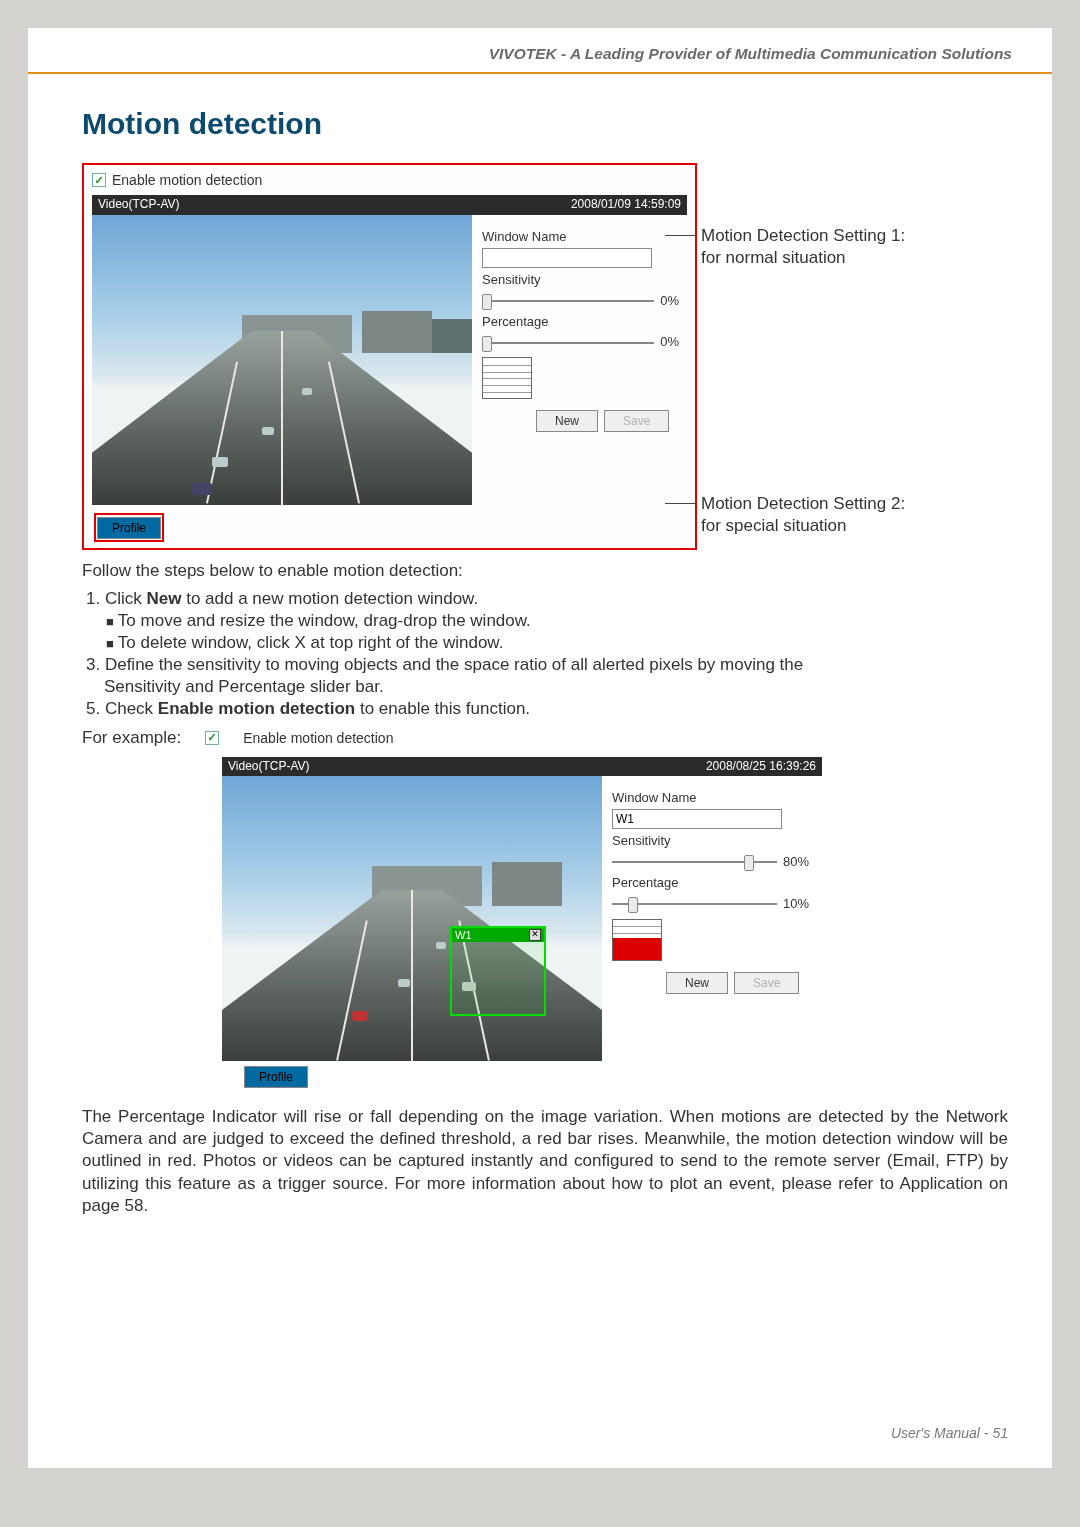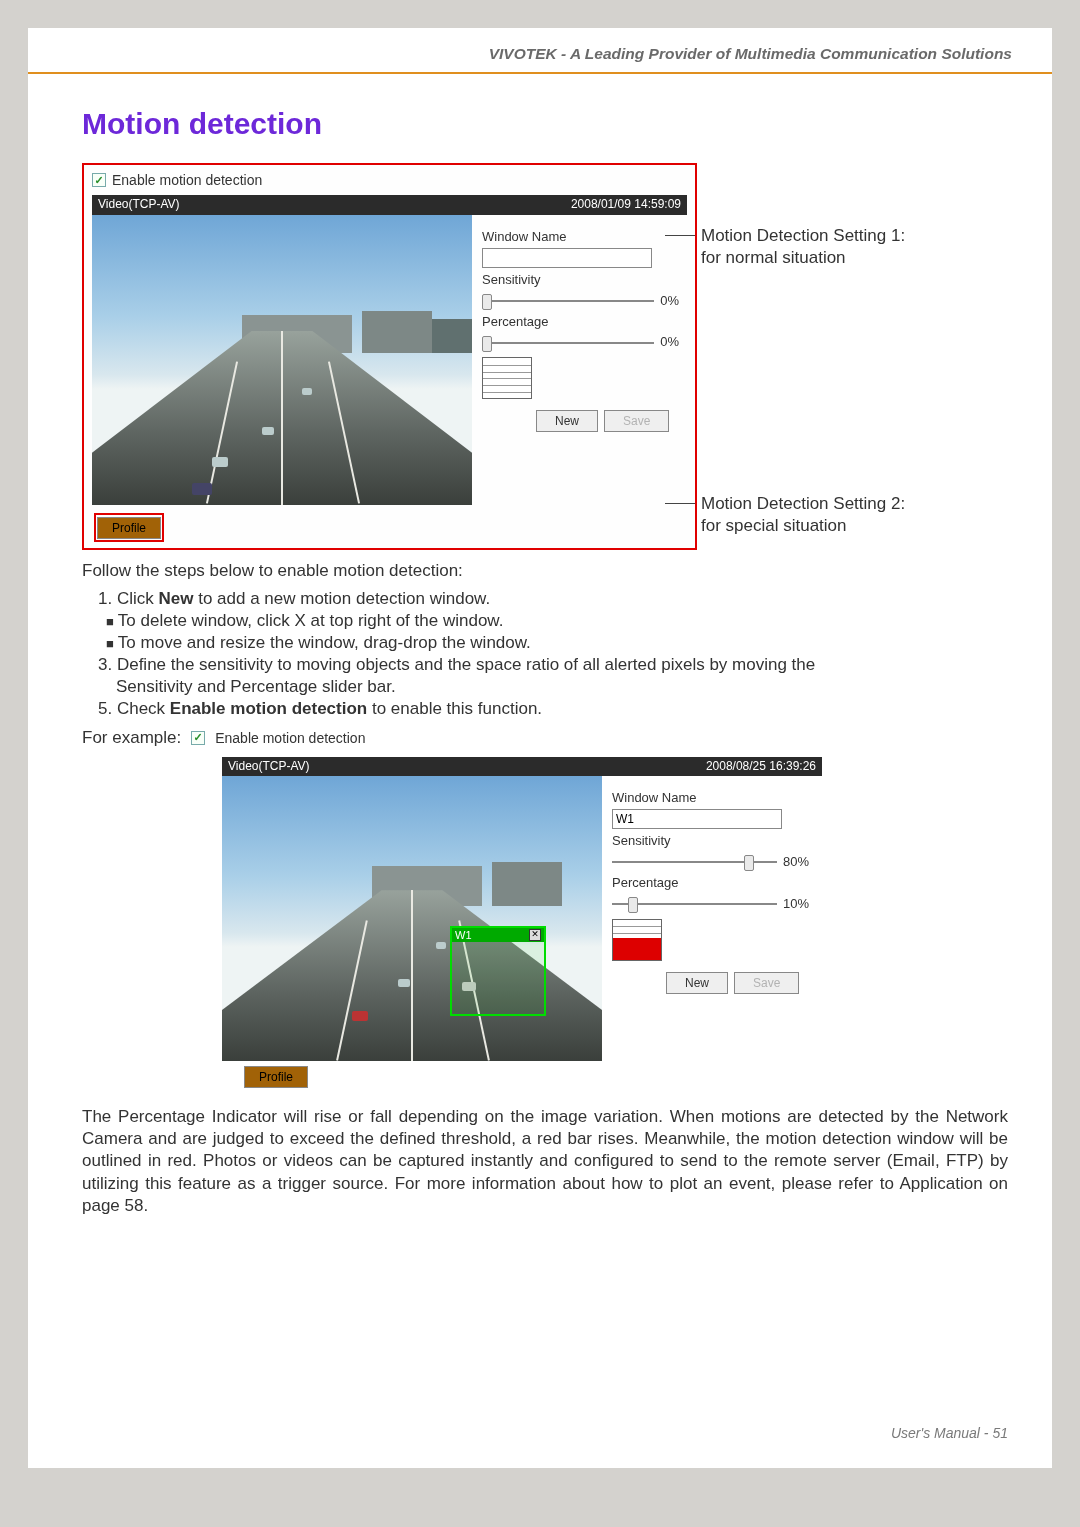--- a/index.html
+++ b/index.html
@@ -23,21 +23,21 @@
     border-bottom: 2px solid #e08f1e;
     padding: 16px 40px 8px 40px;
     text-align: right;
     color: #6a6a6a;
     font-style: italic;
     font-weight: bold;
     font-size: 15.5px;
   }
   .content { padding: 30px 44px 10px 54px; }
   h1 {
-    color: #6d28d9;
+    color: #0c4a6e;
     font-size: 30px;
     font-weight: bold;
     margin-bottom: 20px;
   }
   p.intro { text-align: justify; margin-bottom: 12px; }
 
   
   .fig-row { display: flex; gap: 12px; align-items: flex-start; margin-bottom: 6px; }
   .panel-outer { border: 2px solid #e00000; display: inline-block; background: #fefefe; }
   .panel-checkbox-row { padding: 6px 8px 2px 8px; font-size: 14px; display: flex; align-items: center; gap: 6px; }
@@ -56,31 +56,31 @@
   .btn-row { display: flex; gap: 6px; margin-top: 6px; margin-left: 54px; }
   .btn { border: 1px solid #888; background: #efefef; color: #333; font-size: 12px; padding: 3px 18px; }
   .btn.disabled { color: #b3b3b3; }
 
   .annotations { font-size: 17px; width: 270px; position: relative; }
   .annot { position: absolute; }
   .annot .l { border-top: 1px solid #444; position: absolute; }
   .annot .txt { position: absolute; white-space: nowrap; }
   .profile-row { padding: 4px 8px 6px 10px; }
   .profile-outer { display: inline-block; border: 2px solid #e00000; padding: 1px; }
-  .profile-btn { border: 1px solid #888; background: #a16207; font-size: 12px; padding: 3px 14px; }
+  .profile-btn { border: 1px solid #888; background: #0369a1; font-size: 12px; padding: 3px 14px; }
 
   
   .steps { margin-top: 10px; }
   .steps-title { margin-bottom: 6px; }
   ol.stepol { list-style: none; margin-left: 0; }
-  ol.stepol > li { margin-left: 16px; }
+  ol.stepol > li { margin-left: 4px; }
   .sub { margin-left: 24px; }
   .sub .sq { font-size: 13px; margin-right: 4px; }
 
-  .forex-row { display: flex; align-items: center; gap: 10px; margin-top: 6px; }
+  .forex-row { display: flex; align-items: center; gap: 24px; margin-top: 6px; }
 
   
   .fig2 { margin: 8px 0 6px 140px; display: inline-block; }
   .vid-img2 { width: 380px; height: 285px; position: relative; overflow: hidden; background: #5a7b66; }
   .md-window { position: absolute; border: 2px solid #0d0; background: rgba(0,200,0,0.08); }
   .md-window .hd { background: #0a0; color: #fff; font-size: 11px; padding: 0 3px; display: flex; justify-content: space-between; align-items: center; height: 14px; }
   .md-window .hd .x { background: #ddd; color: #000; border: 1px solid #333; width: 12px; height: 12px; font-size: 9px; display: inline-flex; align-items: center; justify-content: center; }
   .redbar { position: absolute; bottom: 0; left: 0; width: 100%; background: #d00; }
 
   .para2 { text-align: justify; margin-top: 6px; }
@@ -175,22 +175,22 @@
         </div>
       </div>
     </div>
 
     
     <div class="steps">
       <div class="steps-title">Follow the steps below to enable motion detection:</div>
       <ol class="stepol">
         <li><span>1. Click </span><b>New</b><span> to add a new motion detection window.</span></li>
       </ol>
+      <div class="sub"><span class="sq">■</span><span>To move and resize the window, drag-drop the window.</span></div>
       <div class="sub"><span class="sq">■</span><span>To delete window, click X at top right of the window.</span></div>
-      <div class="sub"><span class="sq">■</span><span>To move and resize the window, drag-drop the window.</span></div>
       <ol class="stepol">
         <li style="padding-left:0;text-indent:0;">3. Define the sensitivity to moving objects and the space ratio of all alerted pixels by moving the<br><span style="margin-left:18px;">Sensitivity and Percentage slider bar.</span></li>
         <li><span>5. Check </span><b>Enable motion detection</b><span> to enable this function.</span></li>
       </ol>
 
       <div class="forex-row">
         <span>For example:</span>
         <span class="chk">✓</span>
         <span style="font-size:14px;">Enable motion detection</span>
       </div>

